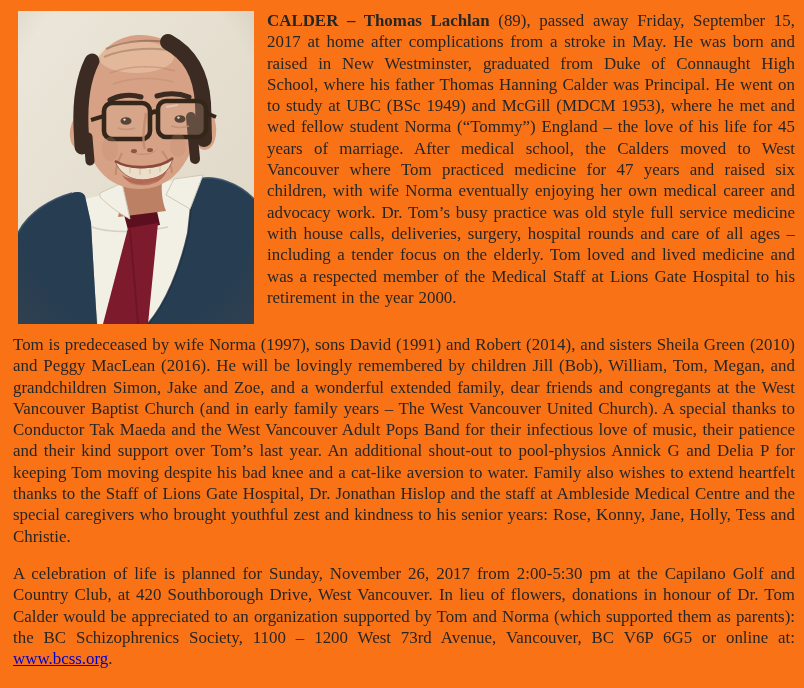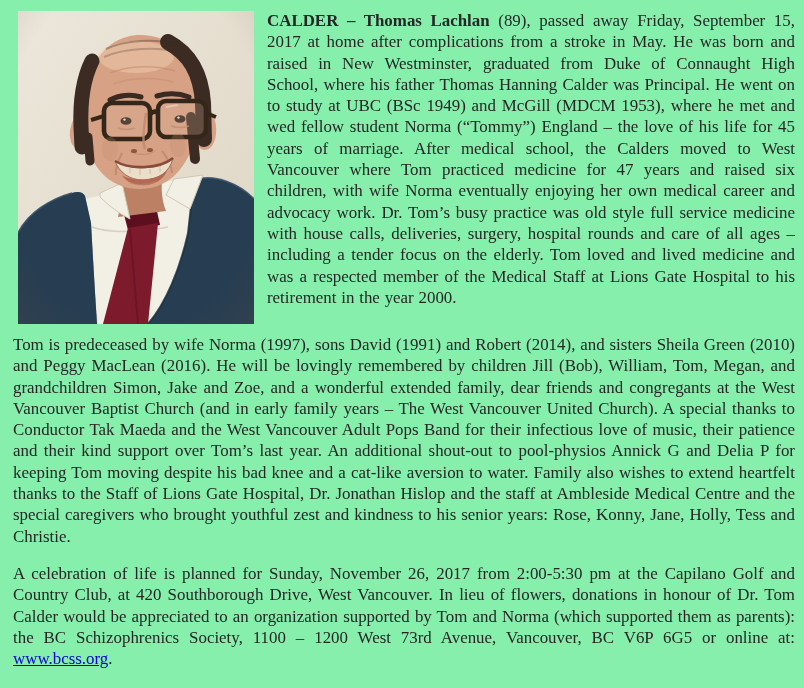--- a/index.html
+++ b/index.html
@@ -26,21 +26,21 @@
   }
   .photo svg { display: block; width: 236px; height: 313px; }
   p { margin: 0 0 16px 0; word-spacing: 0.6px; }
   p.last { margin-bottom: 4px; }
   .name-bold { font-weight: bold; }
   a.weblink { color: var(--link, #0000cc); text-decoration: underline; cursor: pointer; }
 </style>
 </head>
 <body>
 
-<div class="page" style="--link: #0000cc; color: rgb(38, 38, 38); background: #86efac;">
+<div class="page" style="--link: #0000cc; color: rgb(38, 38, 38); background: #f97316;">
 
   <figure class="photo" aria-label="Portrait photograph of Dr. Tom Calder: smiling balding man with dark side hair, large dark-rimmed glasses, white shirt, wide maroon tie and dark blue-teal cardigan against a cream wall" style="--photo-bg: #ebe6d9; --photo-bg2: #ded7c6; --skin: #d6a184; --skin-shadow: #bc8165; --skin-deep: #a96f55; --hair: #3c2b22; --glasses: #342719; --shirt: #f2efe5; --shirt-shadow: #cfc8b6; --tie: #7d1b2c; --tie-dark: #5c0f1e; --cardigan: #273d51; --cardigan-light: #3a5268; --teeth: #ebdfca; --mouth: #8c4a3c; --lip: #b26553;">
     <svg viewBox="0 0 236 313" xmlns="http://www.w3.org/2000/svg">
       <defs>
         <linearGradient id="bgGrad" x1="0" y1="0" x2="1" y2="1">
           <stop offset="0" stop-color="#ece7db"></stop>
           <stop offset="1" stop-color="#ded6c4"></stop>
         </linearGradient>
         <radialGradient id="vign" cx="0.5" cy="0.45" r="0.75">
           <stop offset="0.75" stop-color="#6b5a44" stop-opacity="0"></stop>

